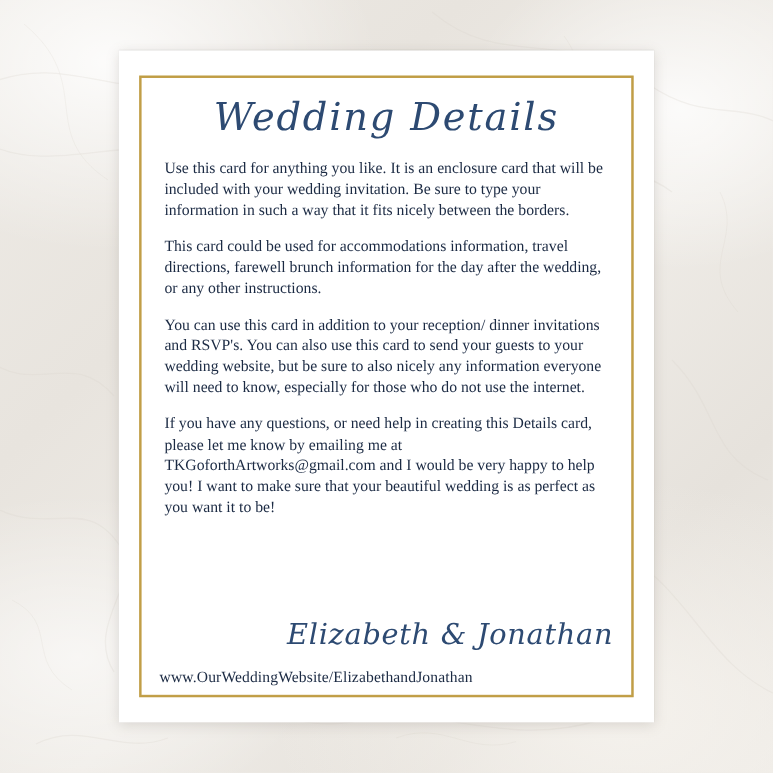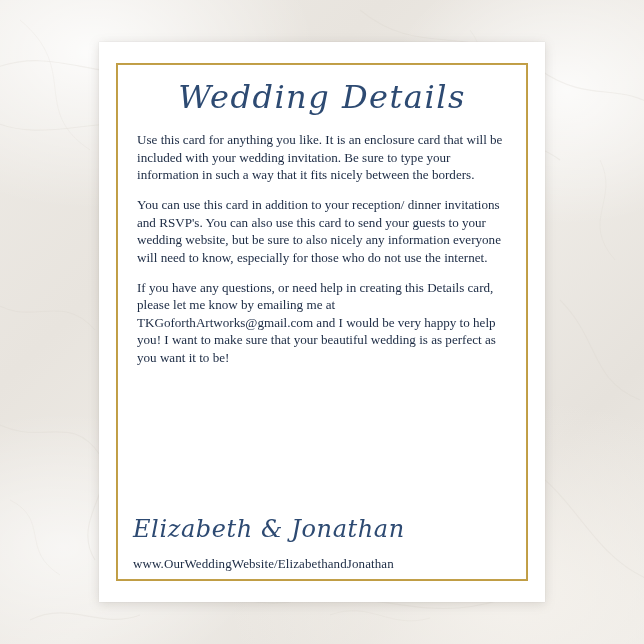--- a/index.html
+++ b/index.html
@@ -97,21 +97,21 @@
     margin-top: 6px;
     margin-bottom: 10px;
   }
 
   .names {
     font-family: "DejaVu Serif", serif;
     font-style: italic;
     font-size: 24px;
     letter-spacing: 0.6px;
     color: #2d4a72;
-    text-align: left;
+    text-align: right;
     line-height: 1.15;
     margin-bottom: 12px;
   }
 
   .website {
     text-align: left;
     color: #1b2a43;
     font-size: 13px;
     letter-spacing: 0.1px;
   }
@@ -145,20 +145,21 @@
   </svg>
 </div>
 
 <div class="card">
   <div class="gold-frame"></div>
   <div class="content">
 
     <div class="title">Wedding Details</div>
 
     <div class="body-block">Use this card for anything you like.  It is an enclosure card that will be included with your wedding invitation. Be sure to type your information in such a way that it fits nicely between the borders.</div>
+    <div class="body-block">This card could be used for accommodations information, travel directions, farewell brunch information for the day after the wedding, or any other instructions.</div>
     <div class="body-block">You can use this card in addition to your reception/ dinner invitations and RSVP's.  You can also use this card to send your guests to your wedding website, but be sure to also nicely any information everyone will need to know, especially for those who do not use the internet.</div>
     <div class="body-block">If you have any questions, or need help in creating this Details card, please let me know by emailing me at TKGoforthArtworks@gmail.com and I would be very happy to help you!  I want to make sure that your beautiful wedding is as perfect as you want it to be!</div>
 
     <div class="spacer"></div>
 
     <div class="names">Elizabeth &amp; Jonathan</div>
     <div class="website">www.OurWeddingWebsite/ElizabethandJonathan</div>
   </div>
 </div>
 

